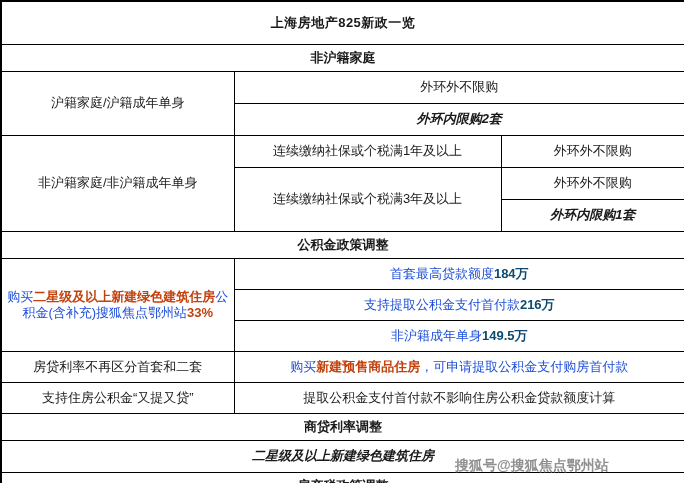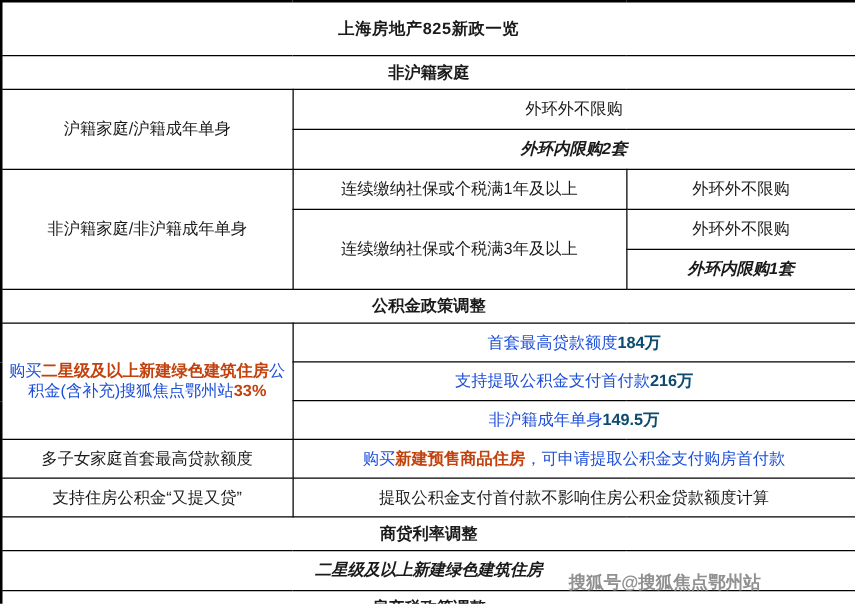--- a/index.html
+++ b/index.html
@@ -141,21 +141,21 @@
           <span class="blk">支持提取公积金支付首付款</span><span class="redn">216万</span>
         </td>
       </tr>
       <tr>
         <td colspan="2" class="mid">
           <span class="blk">非沪籍成年单身</span><span class="redn">149.5万</span>
         </td>
       </tr>
 
       <tr>
-        <td class="rowhead mid">多子女家庭首套最高贷款额度</td>
+        <td class="rowhead mid">房贷利率不再区分首套和二套</td>
         <td colspan="2" class="mid">
           <span class="blk">购买</span><span class="red">新建预售商品住房</span><span class="blk">，可申请提取公积金支付购房首付款</span>
         </td>
       </tr>
 
       <tr>
         <td class="rowhead mid">支持住房公积金“又提又贷”</td>
         <td colspan="2" class="mid">提取公积金支付首付款不影响住房公积金贷款额度计算</td>
       </tr>
 

